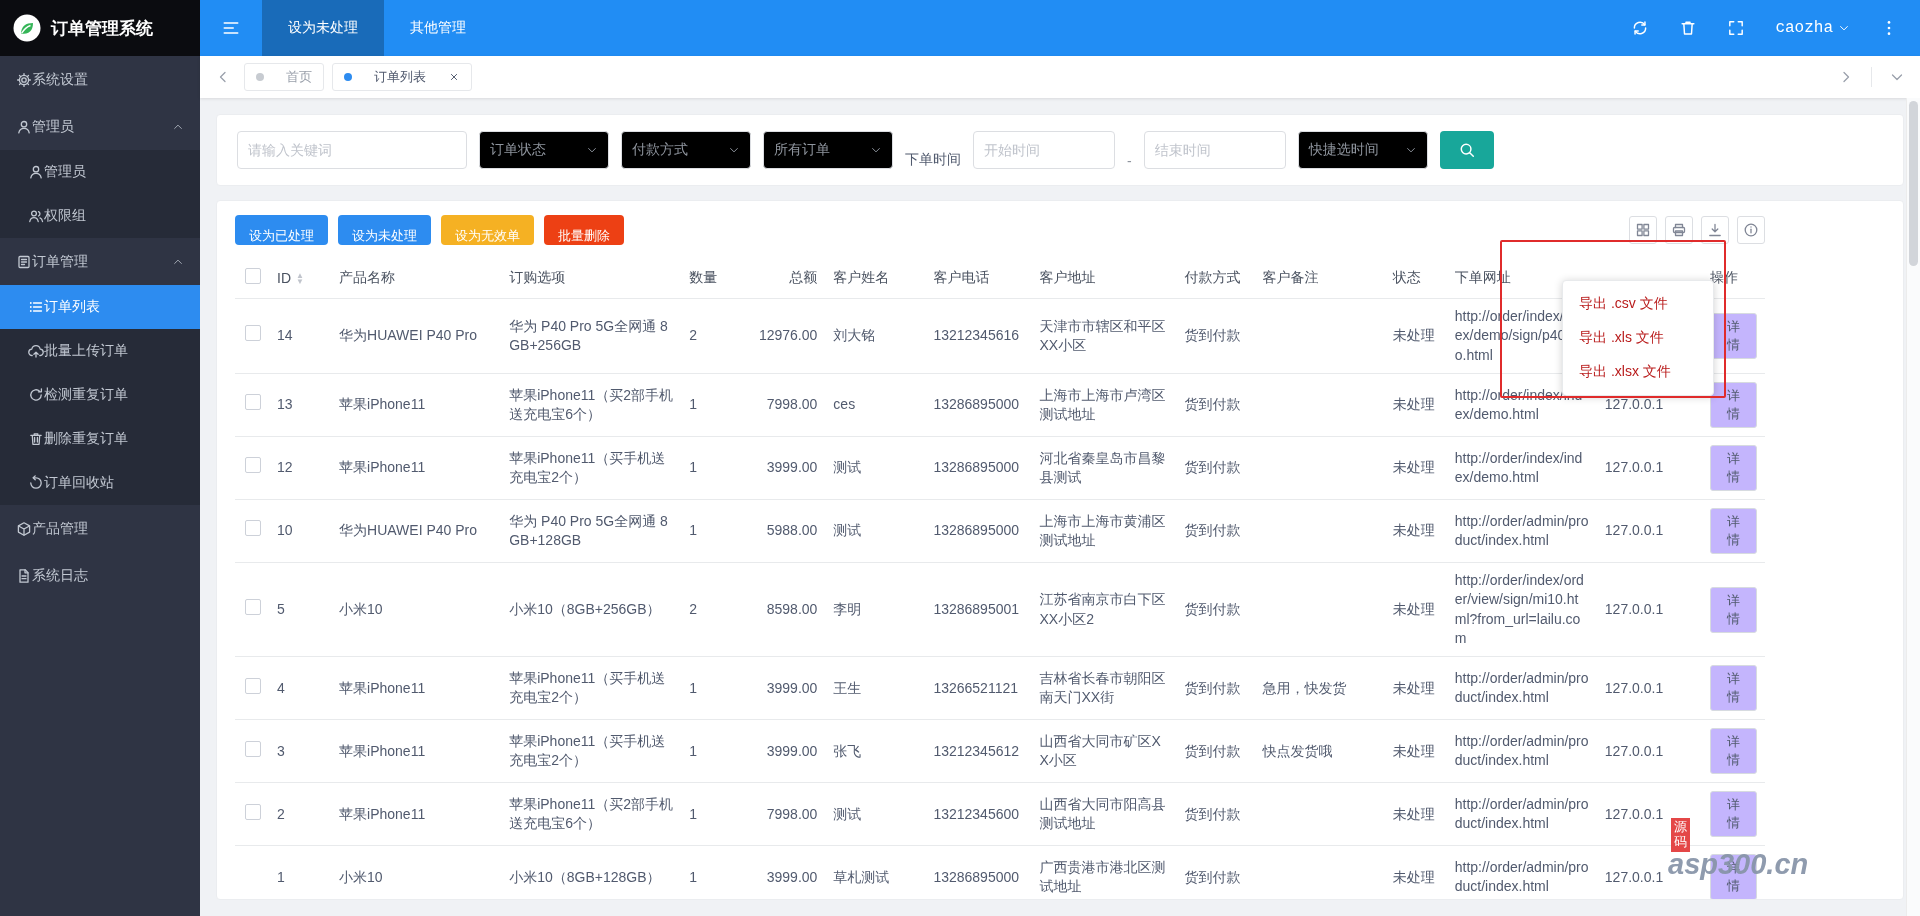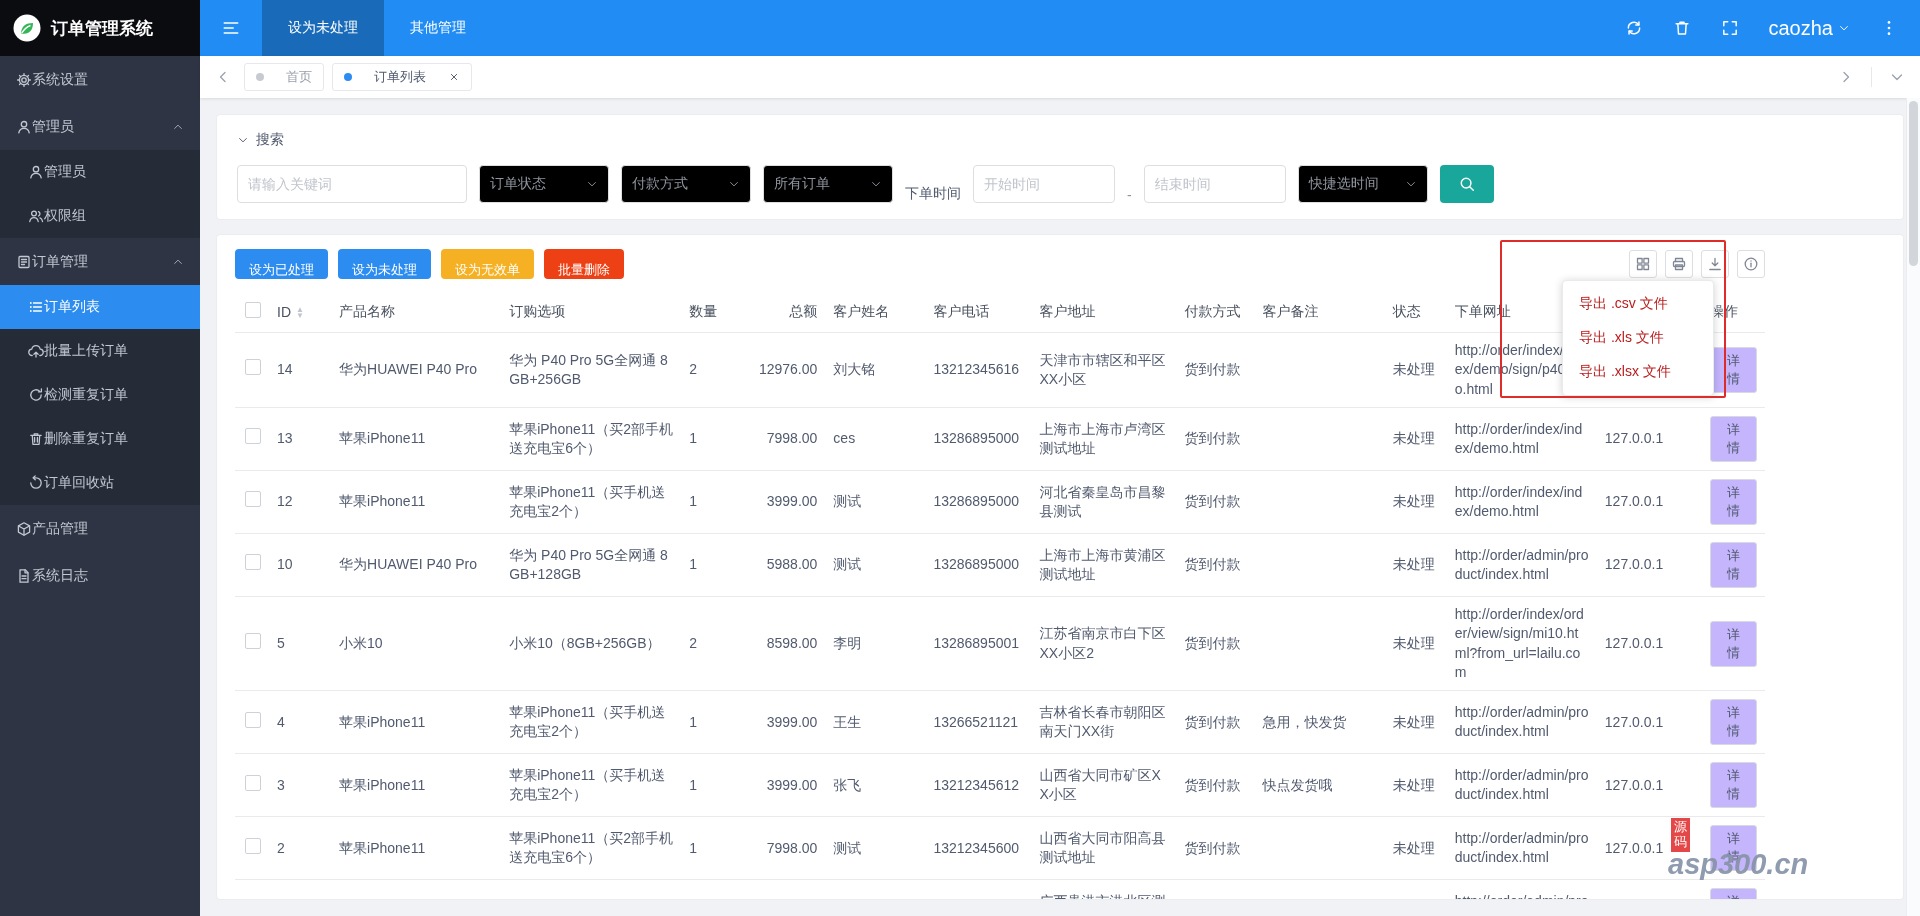--- a/index.html
+++ b/index.html
@@ -24,21 +24,21 @@
   .menu-item .arrow { width:12px; height:12px; opacity:.8; }
 
   
   .main { flex:1; display:flex; flex-direction:column; min-width:0; }
   .topbar { height:56px; background:#218df4; color:#fff; display:flex; align-items:center; flex-shrink:0; }
   .hamburger { width:62px; height:100%; display:flex; align-items:center; justify-content:center; cursor:pointer; }
   .top-tab { padding:0 26px; height:100%; display:flex; align-items:center; font-size:14px; cursor:pointer; }
   .top-tab.active { background:rgba(0,0,0,.24); }
   .top-right { margin-left:auto; display:flex; align-items:center; gap:30px; padding-right:22px; }
   .top-icon { cursor:pointer; display:flex; align-items:center; }
-  .user { display:flex; align-items:center; gap:5px; cursor:pointer; font-size:20px; }
+  .user { display:flex; align-items:center; gap:5px; cursor:pointer; font-size:16px;font-family:Liberation Mono, monospace; }
 
   
   .tabbar { height:42px; background:#fff; display:flex; align-items:center; box-shadow:0 1px 3px rgba(0,0,0,.1); position:relative; z-index:5; flex-shrink:0; padding:0 6px; }
   .tab-nav { width:34px; display:flex; justify-content:center; color:#9aa0ab; cursor:pointer; }
   .page-tab { display:flex; align-items:center; gap:22px; height:28px; padding:0 11px; margin:0 4px; border:1px solid #e6e8eb; border-radius:3px; background:#fff; font-size:13px; color:#9aa0ab; cursor:pointer; }
   .page-tab.active { color:#515a6e; }
   .dot { width:8px; height:8px; border-radius:50%; background:#c7cbd1; }
   .dot.blue { background:#2d8cf0; }
   .tab-right { margin-left:auto; display:flex; align-items:center; color:#9aa0ab; }
   .tab-right .sep { width:1px; height:20px; background:#e6e8eb; margin:0 8px; }
@@ -283,26 +283,20 @@
             <svg class="ic" viewBox="0 0 16 16">
               <path d="M3.5 6l4.5 4.5L12.5 6"></path>
             </svg>
           </span>
       </div>
     </div>
 
     <div class="content">
 
       <section class="card search-card">
-        <div class="search-head">
-          <svg class="ic sm" viewBox="0 0 16 16">
-              <path d="M3.5 6l4.5 4.5L12.5 6"></path>
-            </svg>
-          <span>搜索</span>
-        </div>
         <div class="search-row">
           <input class="input kw" type="text" placeholder="请输入关键词" style="">
           <div class="select">
             <span>订单状态</span>
             <svg class="ic sm" viewBox="0 0 16 16">
                 <path d="M3.5 6l4.5 4.5L12.5 6"></path>
               </svg>
           </div>
           <div class="select">
             <span>付款方式</span>

